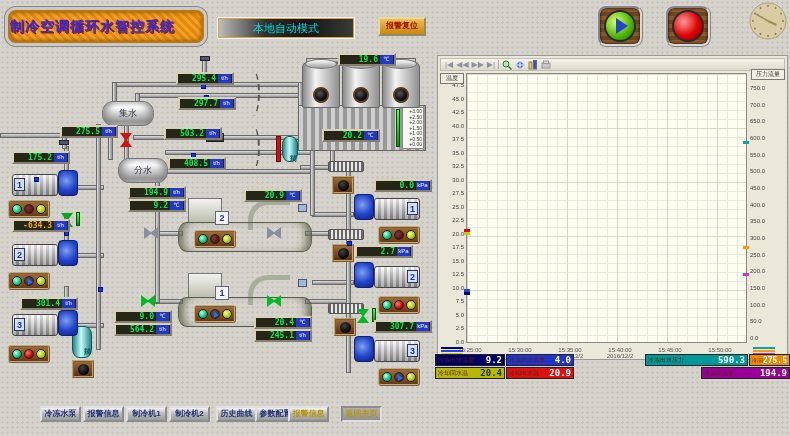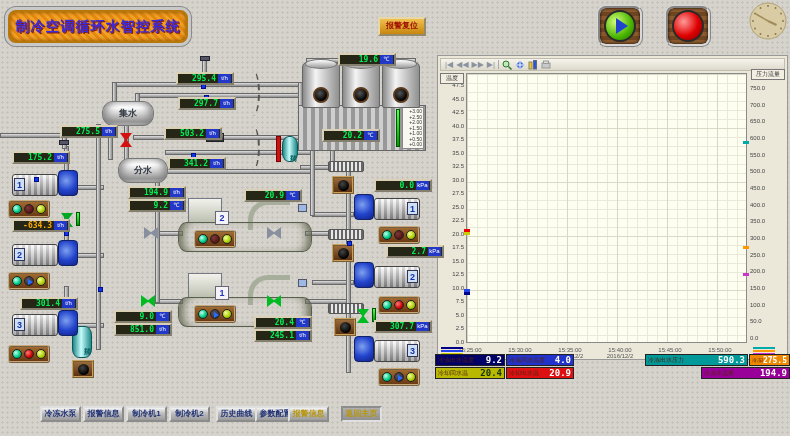--- a/index.html
+++ b/index.html
@@ -1,23 +1,23 @@
 <!DOCTYPE html>
 <html><head>
 <meta charset="utf-8">
 <style>
 *{box-sizing:border-box;margin:0;padding:0}
 body{margin:0;background:#cfccc5;font-family:"Liberation Sans",sans-serif}
 #stage{position:relative;width:790px;height:436px;overflow:hidden;background:#d6d3cc;
  background-image:radial-gradient(#c7c4bd 1px,transparent 1.1px);background-size:5px 5px}
 
-#title{position:absolute;left:8px;top:10px;width:180px;height:33px;border-radius:8px;
+#title{position:absolute;left:8px;top:10px;width:196px;height:33px;border-radius:8px;
  background:repeating-linear-gradient(45deg,#f2a026 0 3px,#e4890f 3px 6px);
  border:2px solid #b87708;box-shadow:0 0 0 3px #c9c9c9,0 0 0 4px #8a8a8a,inset 0 0 4px #7a4a00;
- color:#3c2ae0;font-weight:bold;font-size:14px;line-height:29px;text-align:center;
+ color:#3c2ae0;font-weight:bold;font-size:14px;line-height:29px;text-align:left;
  text-shadow:1px 1px 0 #8a2000;letter-spacing:1px}
 #modebtn{position:absolute;left:218px;top:18px;width:136px;height:20px;
  background:linear-gradient(90deg,#bdbdbd,#2e2e2e 35%,#151515 65%,#3a3a3a);
  border:1px solid #d9a43c;box-shadow:0 0 0 1px #f4f4f4;color:#00dede;font-size:11px;
  line-height:18px;text-align:center;cursor:pointer}
 #alarmbtn{position:absolute;left:378px;top:17px;width:48px;height:19px;
  background:linear-gradient(180deg,#f0c050,#c8860e);border:2px outset #e8d8a8;
  color:#a01000;font-weight:bold;font-size:8px;line-height:14px;text-align:center;cursor:pointer}
 .bigbtn{position:absolute;width:46px;height:42px;border-radius:9px;border:3px ridge #d8d8d8;
  background:repeating-linear-gradient(0deg,#8a5a2e 0 4px,#6e4520 4px 8px);
@@ -49,21 +49,21 @@
 
 .disp{position:absolute;width:58px;height:13px;background:#262616;border:2px outset #d9d0b6;
  display:flex;align-items:center;padding:0 1px;z-index:8}
 .dv{flex:1;color:#00ee55;font-family:"DejaVu Sans Mono",monospace;font-weight:bold;font-size:8px;
  text-align:right;padding-right:2px}
 .disp.alarm .dv{color:#ffaa00}
 .du{background:#2238c8;color:#fff;font-size:6px;line-height:8px;height:9px;padding:0 1px;min-width:13px;text-align:center}
 
 .htank{position:absolute;background:linear-gradient(180deg,#e8e8e8,#fdfdfd 25%,#989898 85%,#b8b8b8);
  border:1px solid #777;border-radius:11px/12px;display:flex;align-items:center;justify-content:center;
- font-weight:bold;font-size:9px;color:#333a44;z-index:3;
+ font-weight:normal;font-size:9px;color:#333a44;z-index:3;
  box-shadow:inset 7px 0 8px -4px #808080,inset -7px 0 8px -4px #808080}
 .ctank{position:absolute;background:linear-gradient(90deg,#1f8a8a,#c6fbfb 45%,#1f8a8a);
  border:1px solid #0a5a5a;border-radius:7px/9px;color:#055;font-size:7px;
  writing-mode:vertical-rl;text-align:center;z-index:4;line-height:1}
 .pump{position:absolute;width:68px;height:30px;z-index:4}
 .pmotor{position:absolute;left:0;top:4px;width:46px;height:22px;border:1px solid #444;border-radius:3px;
  background:repeating-linear-gradient(90deg,rgba(255,255,255,.3) 0 3px,rgba(0,0,0,.12) 3px 6px),
  linear-gradient(180deg,#fafafa,#8a8a8a)}
 .pnum{position:absolute;left:2px;top:8px;width:11px;height:13px;background:#cfe0f4;border:1px solid #335;
  color:#1133aa;font-weight:bold;font-size:9px;line-height:12px;text-align:center;z-index:2}
@@ -141,20 +141,21 @@
 .navbtn.gold{color:#b8960a}
 .navbtn.pressed{border-style:inset;background:linear-gradient(180deg,#b0b0b0,#909090)}
 .tanklbl{pointer-events:none}
 </style>
 </head>
 <body>
 
 <div id="stage">
 
   <div id="title">制冷空调循环水智控系统</div>
+  <div id="modebtn">本地自动模式</div>
   <div id="alarmbtn">报警复位</div>
   <div id="startbtn" class="bigbtn" style="left:597px;top:5px">
     <span class="ring">
         <span class="tri"></span>
       </span>
   </div>
   <div id="stopbtn" class="bigbtn" style="left:665px;top:5px">
     <span class="ring"></span>
   </div>
   <svg width="38" height="38" style="position:absolute;left:749px;top:2px">
@@ -373,21 +374,21 @@
     </div>
   <div class="disp" style="left:178px;top:97px">
       <span class="dv">297.7</span>
       <span class="du">t/h</span>
     </div>
   <div class="disp" style="left:164px;top:127px">
       <span class="dv">503.2</span>
       <span class="du">t/h</span>
     </div>
   <div class="disp" style="left:168px;top:157px">
-      <span class="dv">341.2</span>
+      <span class="dv">408.5</span>
       <span class="du">t/h</span>
     </div>
   <div class="disp" style="left:60px;top:125px">
       <span class="dv">275.5</span>
       <span class="du">t/h</span>
     </div>
   <div class="disp" style="left:12px;top:151px">
       <span class="dv">175.2</span>
       <span class="du">t/h</span>
     </div>
@@ -409,21 +410,21 @@
     </div>
   <div class="disp" style="left:244px;top:189px">
       <span class="dv">20.9</span>
       <span class="du">℃</span>
     </div>
   <div class="disp" style="left:114px;top:310px">
       <span class="dv">9.0</span>
       <span class="du">℃</span>
     </div>
   <div class="disp" style="left:114px;top:323px">
-      <span class="dv">851.0</span>
+      <span class="dv">564.2</span>
       <span class="du">t/h</span>
     </div>
   <div class="disp" style="left:254px;top:316px">
       <span class="dv">20.4</span>
       <span class="du">℃</span>
     </div>
   <div class="disp" style="left:254px;top:329px">
       <span class="dv">245.1</span>
       <span class="du">t/h</span>
     </div>
@@ -432,21 +433,21 @@
       <span class="du">℃</span>
     </div>
   <div class="disp" style="left:322px;top:129px">
       <span class="dv">20.2</span>
       <span class="du">℃</span>
     </div>
   <div class="disp" style="left:374px;top:179px">
       <span class="dv">0.0</span>
       <span class="du">kPa</span>
     </div>
-  <div class="disp" style="left:386px;top:245px">
+  <div class="disp" style="left:355px;top:245px">
       <span class="dv">2.7</span>
       <span class="du">kPa</span>
     </div>
   <div class="disp" style="left:374px;top:320px">
       <span class="dv">307.7</span>
       <span class="du">kPa</span>
     </div>
 
   <div id="chart">
     <div id="ctool">

